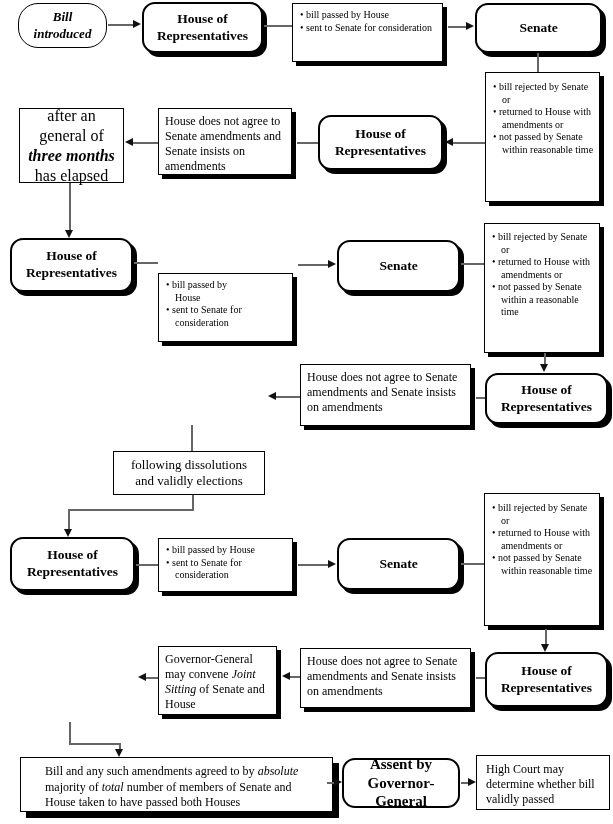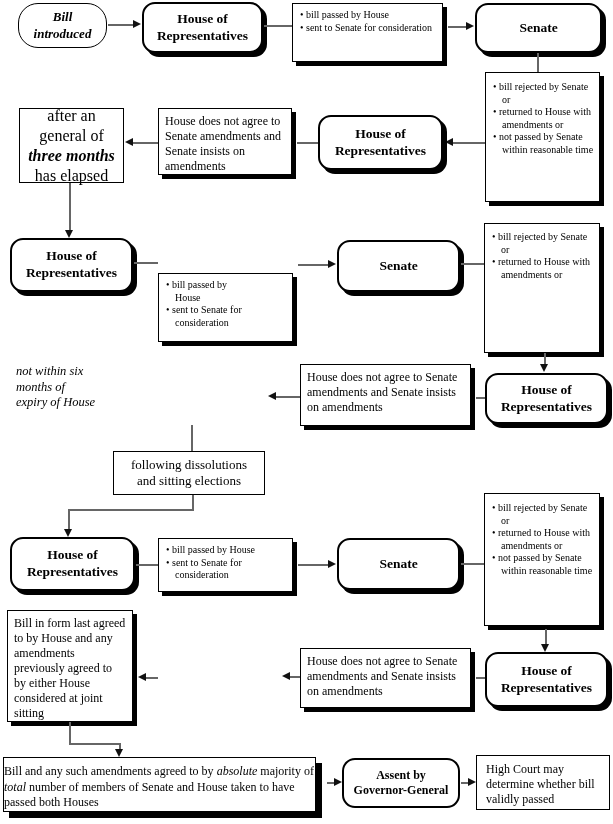--- a/index.html
+++ b/index.html
@@ -106,52 +106,48 @@
   </div>
 
   <div class="box rounded shadow" style="left:337px;top:240px;width:123px;height:52px;">
     <span>Senate</span>
   </div>
 
   <div class="box shadow bullets" style="left:484px;top:223px;width:116px;height:130px;padding-top:7px;">
     <ul>
       <li>bill rejected by Senate or</li>
       <li>returned to House with amendments or</li>
+      <li>not passed by Senate within a reasonable time</li>
     </ul>
   </div>
 
   <div class="hl" style="left:134px;top:262px;width:24px;"></div>
   <div class="hl" style="left:298px;top:264px;width:31px;"></div>
   <div class="ar" style="left:328px;top:260px;"></div>
   <div class="hl" style="left:461px;top:263px;width:23px;"></div>
   <div class="vl" style="left:544px;top:353px;height:12px;"></div>
   <div class="ad" style="left:540px;top:364px;"></div>
 
   <div class="box rounded shadow" style="left:485px;top:373px;width:123px;height:51px;">
     <div><span>House of</span><br><span>Representatives</span></div>
   </div>
 
-  <div class="freetext" style="left:16px;top:364px;width:100px;">
-    <span>not within six</span><br>
-    <span>months of</span><br>
-    <span>expiry of House</span>
-  </div>
 
 
   <div class="box shadow txt" style="left:300px;top:364px;width:171px;height:62px;font-size:12px;">
     <span>House does not agree to Senate amendments and Senate insists on amendments</span>
   </div>
 
   <div class="al" style="left:268px;top:392px;"></div>
   <div class="hl" style="left:276px;top:396px;width:24px;"></div>
   <div class="hl" style="left:476px;top:397px;width:9px;"></div>
   <div class="vl" style="left:191px;top:425px;height:26px;"></div>
 
   <div class="box plaincenter italicbox" style="left:113px;top:451px;width:152px;height:44px;">
-    <div><span>following dissolutions</span><br><span>and sitting elections</span></div>
+    <div><span>following dissolutions</span><br><span>and validly elections</span></div>
   </div>
 
   <div class="vl" style="left:192px;top:495px;height:15px;"></div>
   <div class="hl" style="left:68px;top:509px;width:126px;"></div>
   <div class="vl" style="left:68px;top:509px;height:21px;"></div>
   <div class="ad" style="left:64px;top:529px;"></div>
 
   <div class="box rounded shadow" style="left:10px;top:537px;width:125px;height:54px;">
     <div><span>House of</span><br><span>Representatives</span></div>
   </div>
@@ -179,45 +175,45 @@
   <div class="hl" style="left:298px;top:564px;width:31px;"></div>
   <div class="ar" style="left:328px;top:560px;"></div>
   <div class="hl" style="left:461px;top:563px;width:23px;"></div>
   <div class="vl" style="left:545px;top:629px;height:16px;"></div>
   <div class="ad" style="left:541px;top:644px;"></div>
 
   <div class="box rounded shadow" style="left:485px;top:652px;width:123px;height:55px;">
     <div><span>House of</span><br><span>Representatives</span></div>
   </div>
 
-  <div class="box shadow txt" style="left:7px;top:610px;width:126px;height:112px;font-size:12px;">
-    <span>Bill in form last agreed to by House and any amendments previously agreed to by either House considered at joint sitting</span>
-  </div>
-
+
+  <div class="box shadow txt" style="left:158px;top:646px;width:119px;height:69px;font-size:12px;">
+    <span>Governor-General may convene </span><em>Joint Sitting</em><span> of Senate and House</span>
+  </div>
 
   <div class="box shadow txt" style="left:300px;top:648px;width:171px;height:60px;font-size:12px;">
     <span>House does not agree to Senate amendments and Senate insists on amendments</span>
   </div>
 
   <div class="hl" style="left:476px;top:677px;width:9px;"></div>
   <div class="al" style="left:282px;top:672px;"></div>
   <div class="hl" style="left:290px;top:676px;width:10px;"></div>
   <div class="al" style="left:138px;top:673px;"></div>
   <div class="hl" style="left:146px;top:677px;width:12px;"></div>
 
   <div class="vl" style="left:69px;top:722px;height:22px;"></div>
   <div class="hl" style="left:69px;top:743px;width:51px;"></div>
   <div class="vl" style="left:119px;top:743px;height:8px;"></div>
   <div class="ad" style="left:115px;top:749px;"></div>
 
-  <div class="box bigshadow txt" style="left:3px;top:757px;width:313px;height:55px;font-size:12px;line-height:1.3;padding:6px 0;">
+  <div class="box bigshadow txt" style="left:20px;top:757px;width:313px;height:55px;font-size:12px;line-height:1.3;padding:6px 24px;">
     <span>Bill and any such amendments agreed to by </span><em>absolute</em><span> majority of </span><em>total</em><span> number of members of Senate and House taken to have passed both Houses</span>
   </div>
 
-  <div class="box rounded" style="left:342px;top:758px;width:118px;height:50px;font-size:12px;">
+  <div class="box rounded" style="left:342px;top:758px;width:118px;height:50px;font-size:15px;">
     <div><span>Assent by</span><br><span>Governor-General</span></div>
   </div>
 
   <div class="box txt" style="left:476px;top:755px;width:134px;height:55px;font-size:12px;padding:6px 9px;">
     <span>High Court may determine whether bill validly passed</span>
   </div>
 
   <div class="hl" style="left:327px;top:782px;width:8px;"></div>
   <div class="ar" style="left:334px;top:778px;"></div>
   <div class="hl" style="left:461px;top:782px;width:8px;"></div>

